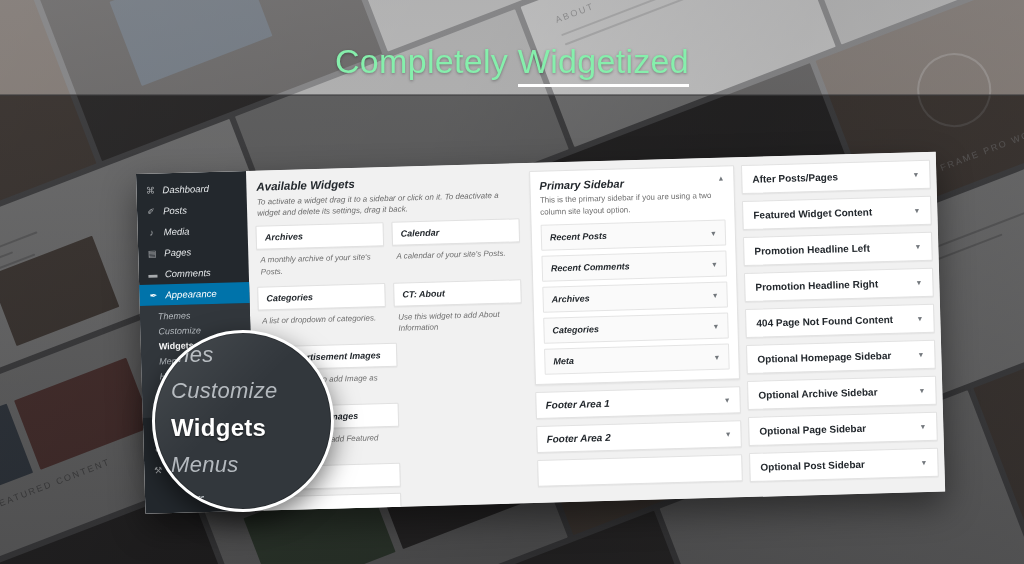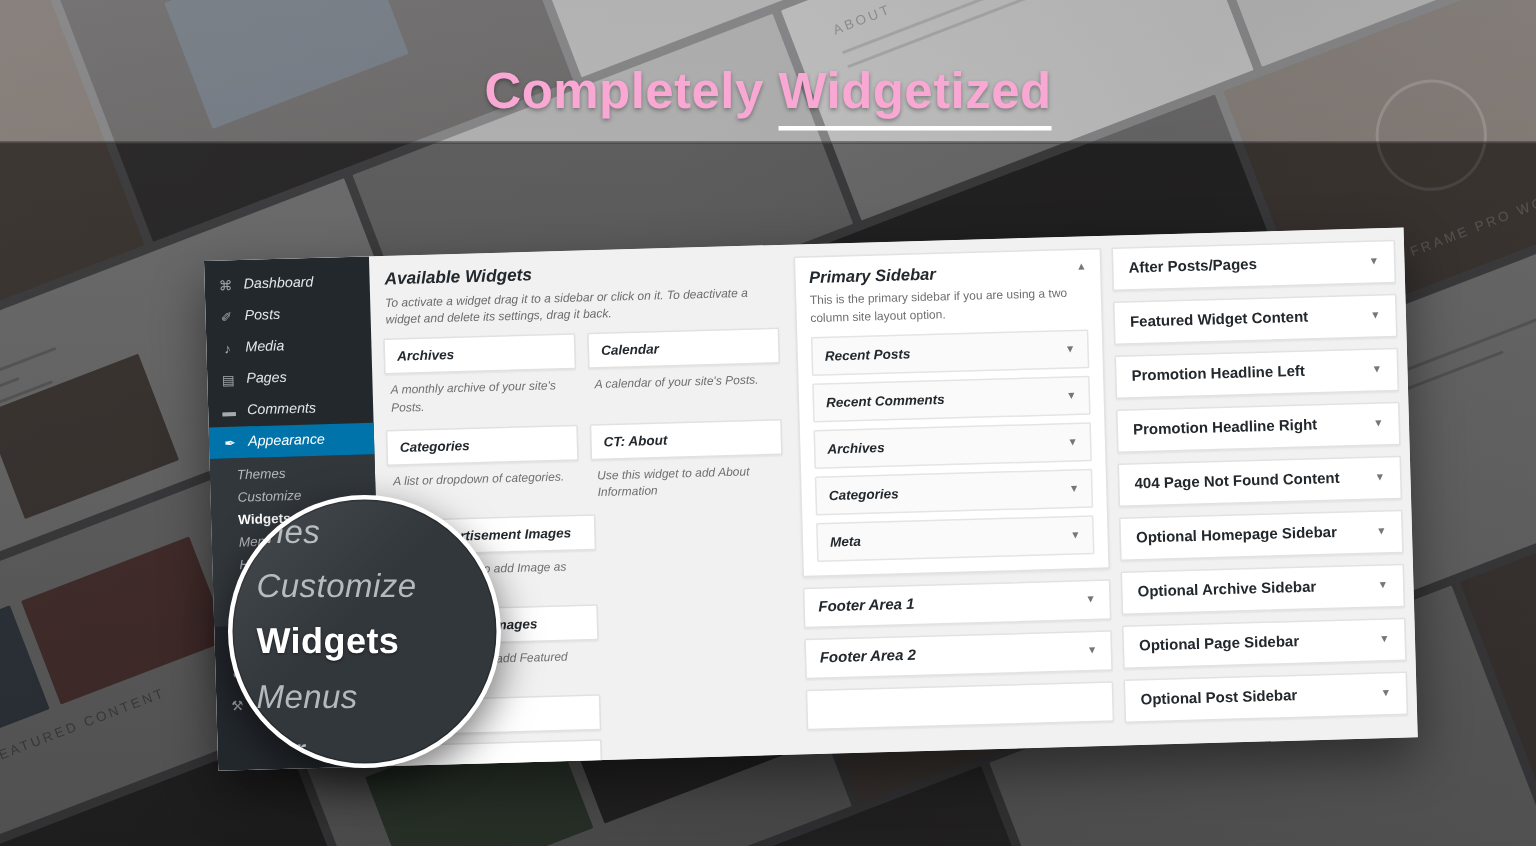--- a/index.html
+++ b/index.html
@@ -38,21 +38,21 @@
   .veil-head{position:absolute;left:0;top:0;right:0;height:95px;
     background:linear-gradient(180deg, rgba(150,150,152,.58), rgba(150,150,152,.52));}
   .head-divider{position:absolute;left:0;top:94px;right:0;height:2px;background:rgba(60,60,62,.55);}
   .diag-sheen{position:absolute;inset:0;
     background:linear-gradient(118deg, rgba(255,255,255,.07) 0%, rgba(255,255,255,0) 38%,
       rgba(0,0,0,.10) 62%, rgba(255,255,255,.05) 100%);}
 
   
   .header{position:absolute;left:0;top:0;width:1024px;height:95px;
     display:flex;align-items:center;justify-content:center;}
-  .title{font-size:34px;font-weight:bold;color:#f9a8d4;letter-spacing:.3px;
+  .title{font-size:34px;font-weight:normal;color:#86efac;letter-spacing:.3px;
     text-shadow:0 1px 3px rgba(0,0,0,.35);white-space:nowrap;margin-top:27px;}
   .title .u{border-bottom:3px solid #ffffff;padding-bottom:4px;}
 
   
   .panel-wrap{position:absolute;left:136px;top:174px;width:800px;height:340px;
     transform:rotate(-1.6deg);transform-origin:0 0;
     box-shadow:0 14px 34px rgba(0,0,0,.45);
     background:#f1f1f1;overflow:hidden;}
   .panel-inner{position:absolute;inset:0;display:flex;}
 

